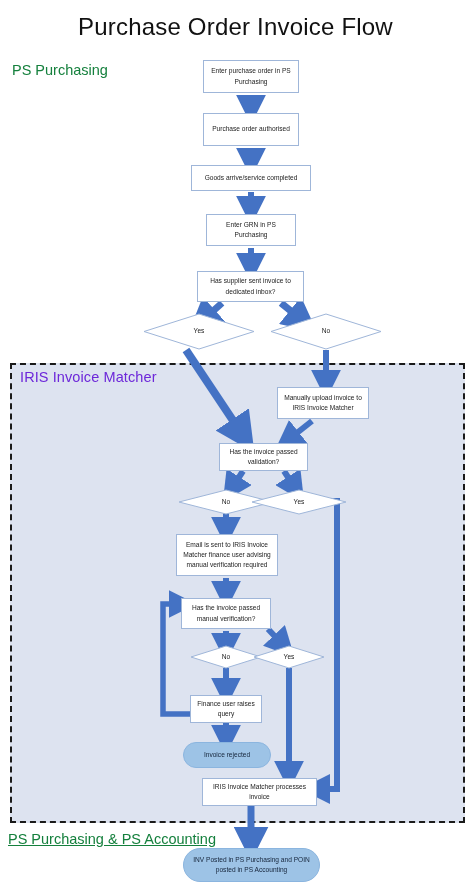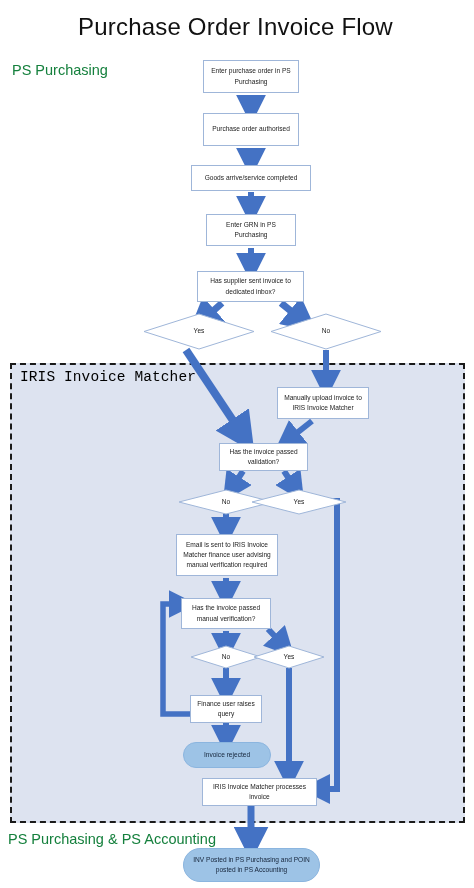--- a/index.html
+++ b/index.html
@@ -16,24 +16,23 @@
   
   .lane-panel{
     position:absolute;
     background:#dde3f0;
     border:2px dashed #1a1a1a;
     box-sizing:border-box;
   }
   .lane-title{
     position:absolute;
     font-size:14.5px;
-    color:#000000;
+    color:#6d28d9;
     white-space:nowrap;
     letter-spacing:.1px;
-    font-family:Liberation Mono, monospace;
   }
 
   
   .chart-title{
     position:absolute;
     font-size:24px;
     color:#111111;
     white-space:nowrap;
     letter-spacing:.2px;
   }
@@ -91,21 +90,21 @@
 
 <div id="stage">
 
   <div class="lane-panel" style="left:10px;top:363px;width:455px;height:460px;"></div>
   <div class="lane-title" style="left:20px;top:369px;">IRIS Invoice Matcher</div>
 
   <div class="chart-title" style="left:60px;top:13px;margin-left:18px;">Purchase Order Invoice Flow</div>
 
   <div class="lane-label" style="left:12px;top:62px;">PS Purchasing</div>
 
-  <div class="lane-label" style="left:8px;top:831px;">PS Purchasing &amp; PS Accounting</div>
+  <div class="lane-label" style="left:8px;top:831px;text-decoration:underline;">PS Purchasing &amp; PS Accounting</div>
 
   <svg id="wires" viewBox="0 0 474 888">
     <defs>
       <marker id="ah" markerWidth="5" markerHeight="5" refX="2.2" refY="2.5" orient="auto" markerUnits="strokeWidth">
         <path d="M0,0 L5,2.5 L0,5 z" fill="#4472C4"></path>
       </marker>
       <marker id="ahw" markerWidth="3.4" markerHeight="3.4" refX="1.6" refY="1.7" orient="auto" markerUnits="strokeWidth">
         <path d="M0,0 L3.4,1.7 L0,3.4 z" fill="#4472C4"></path>
       </marker>
     </defs>

